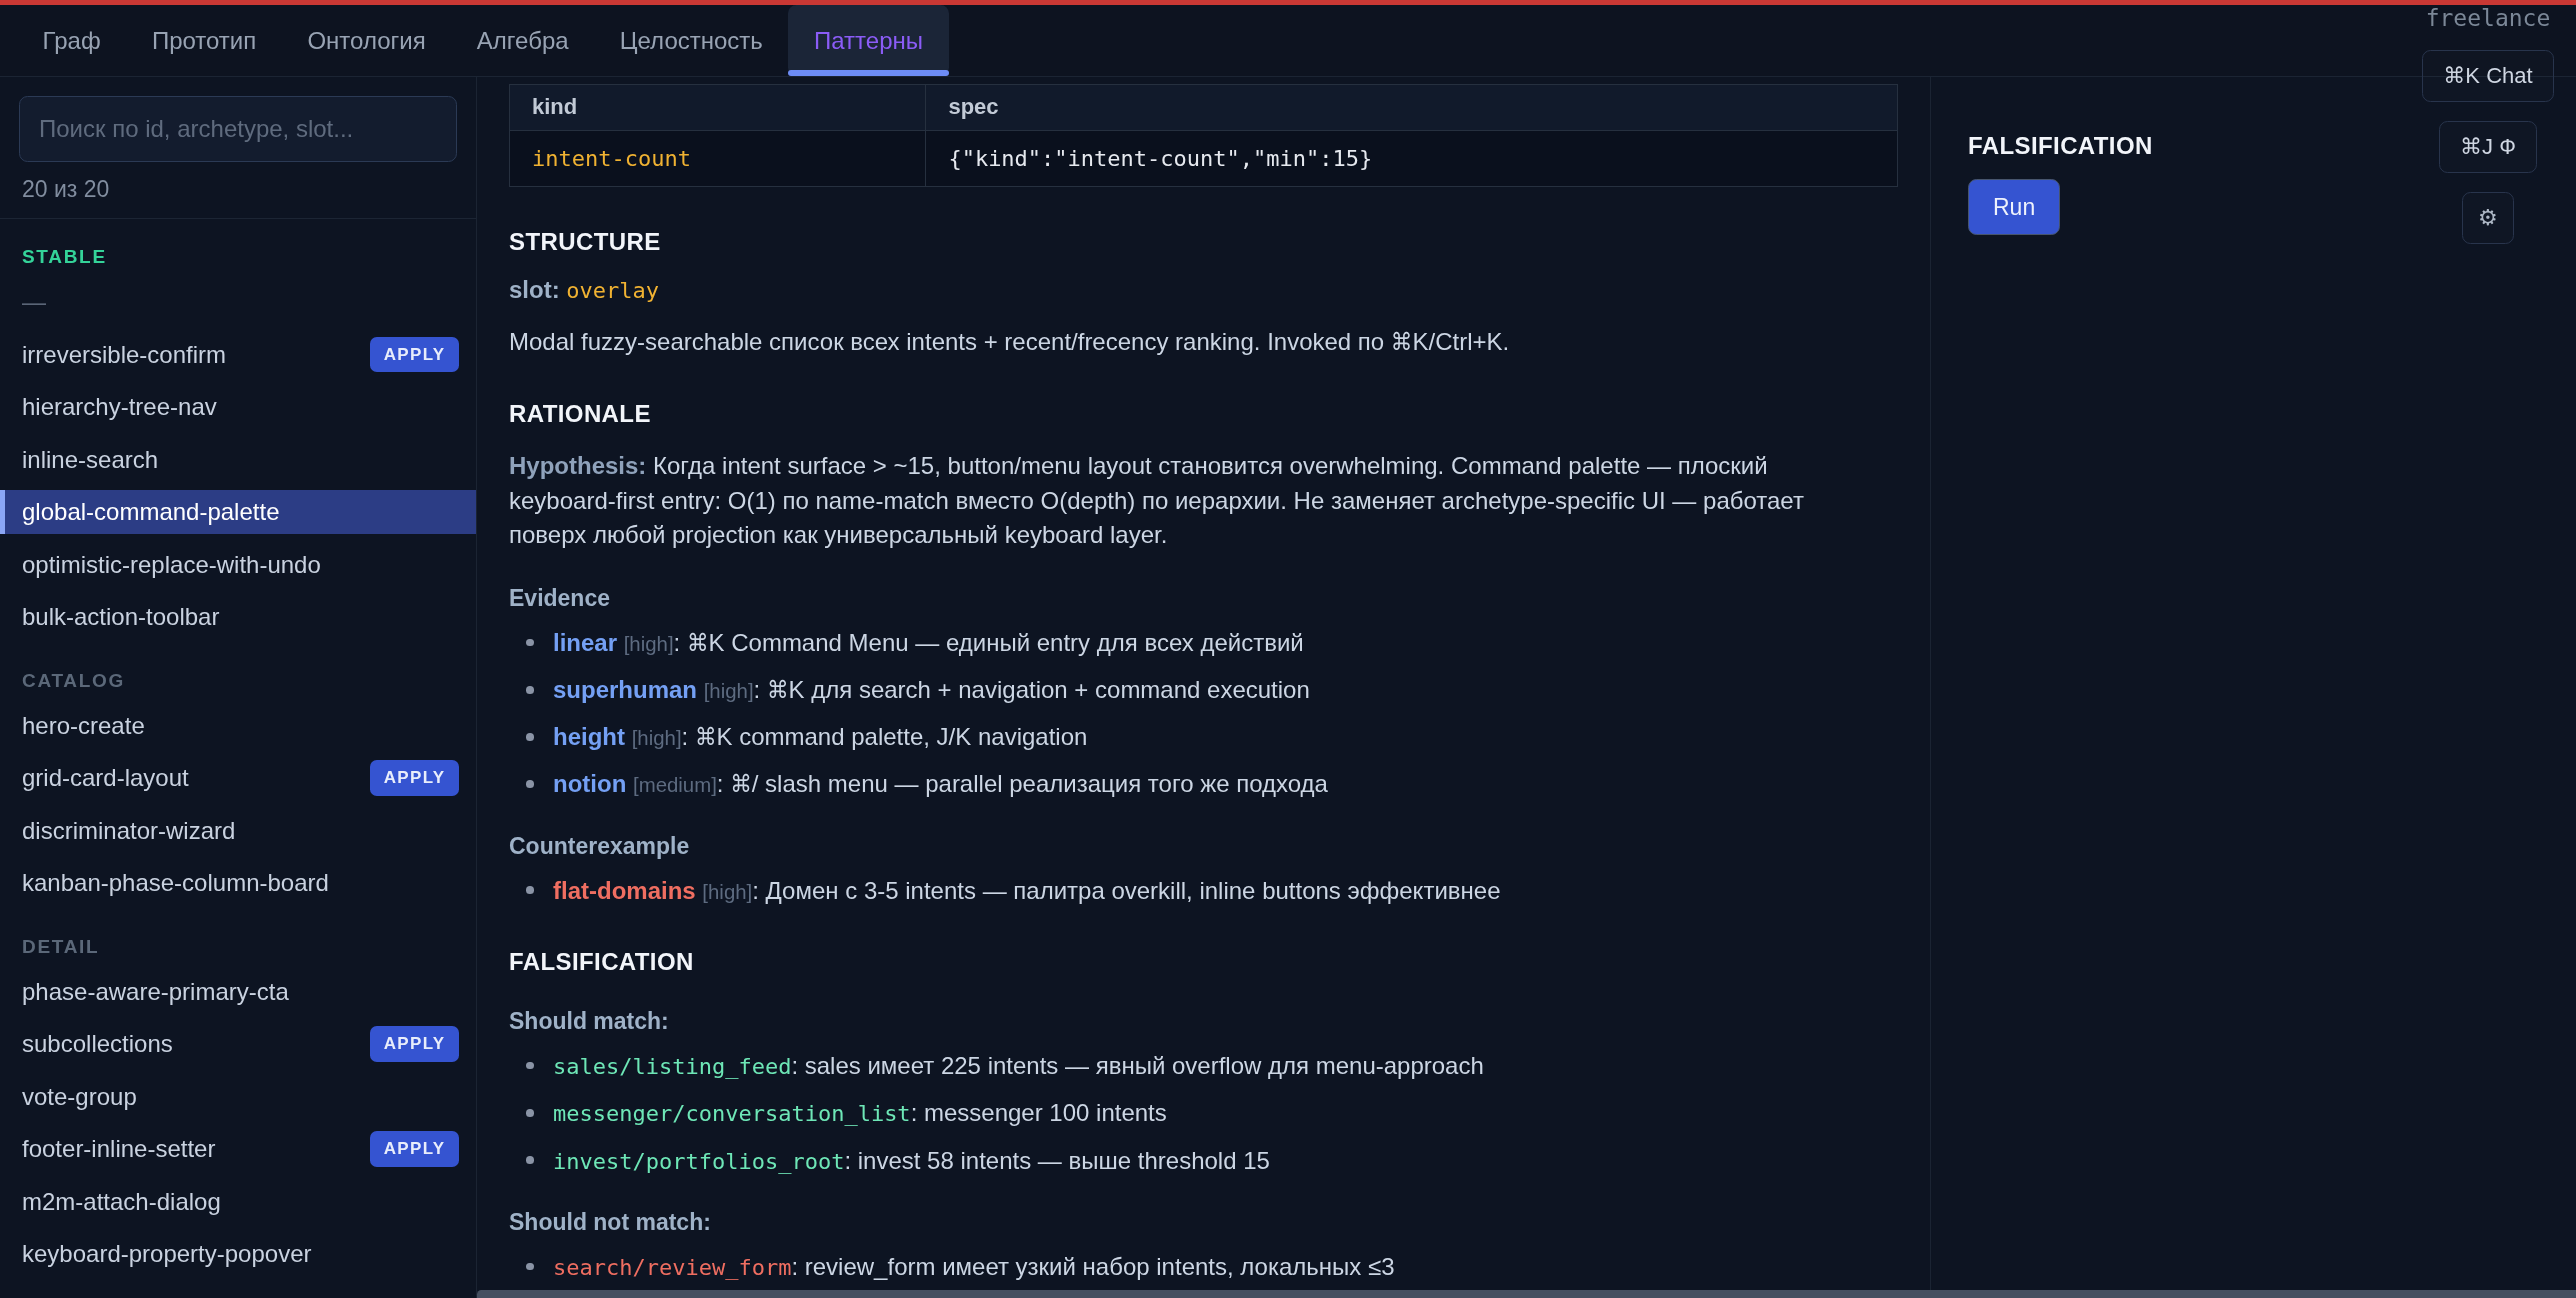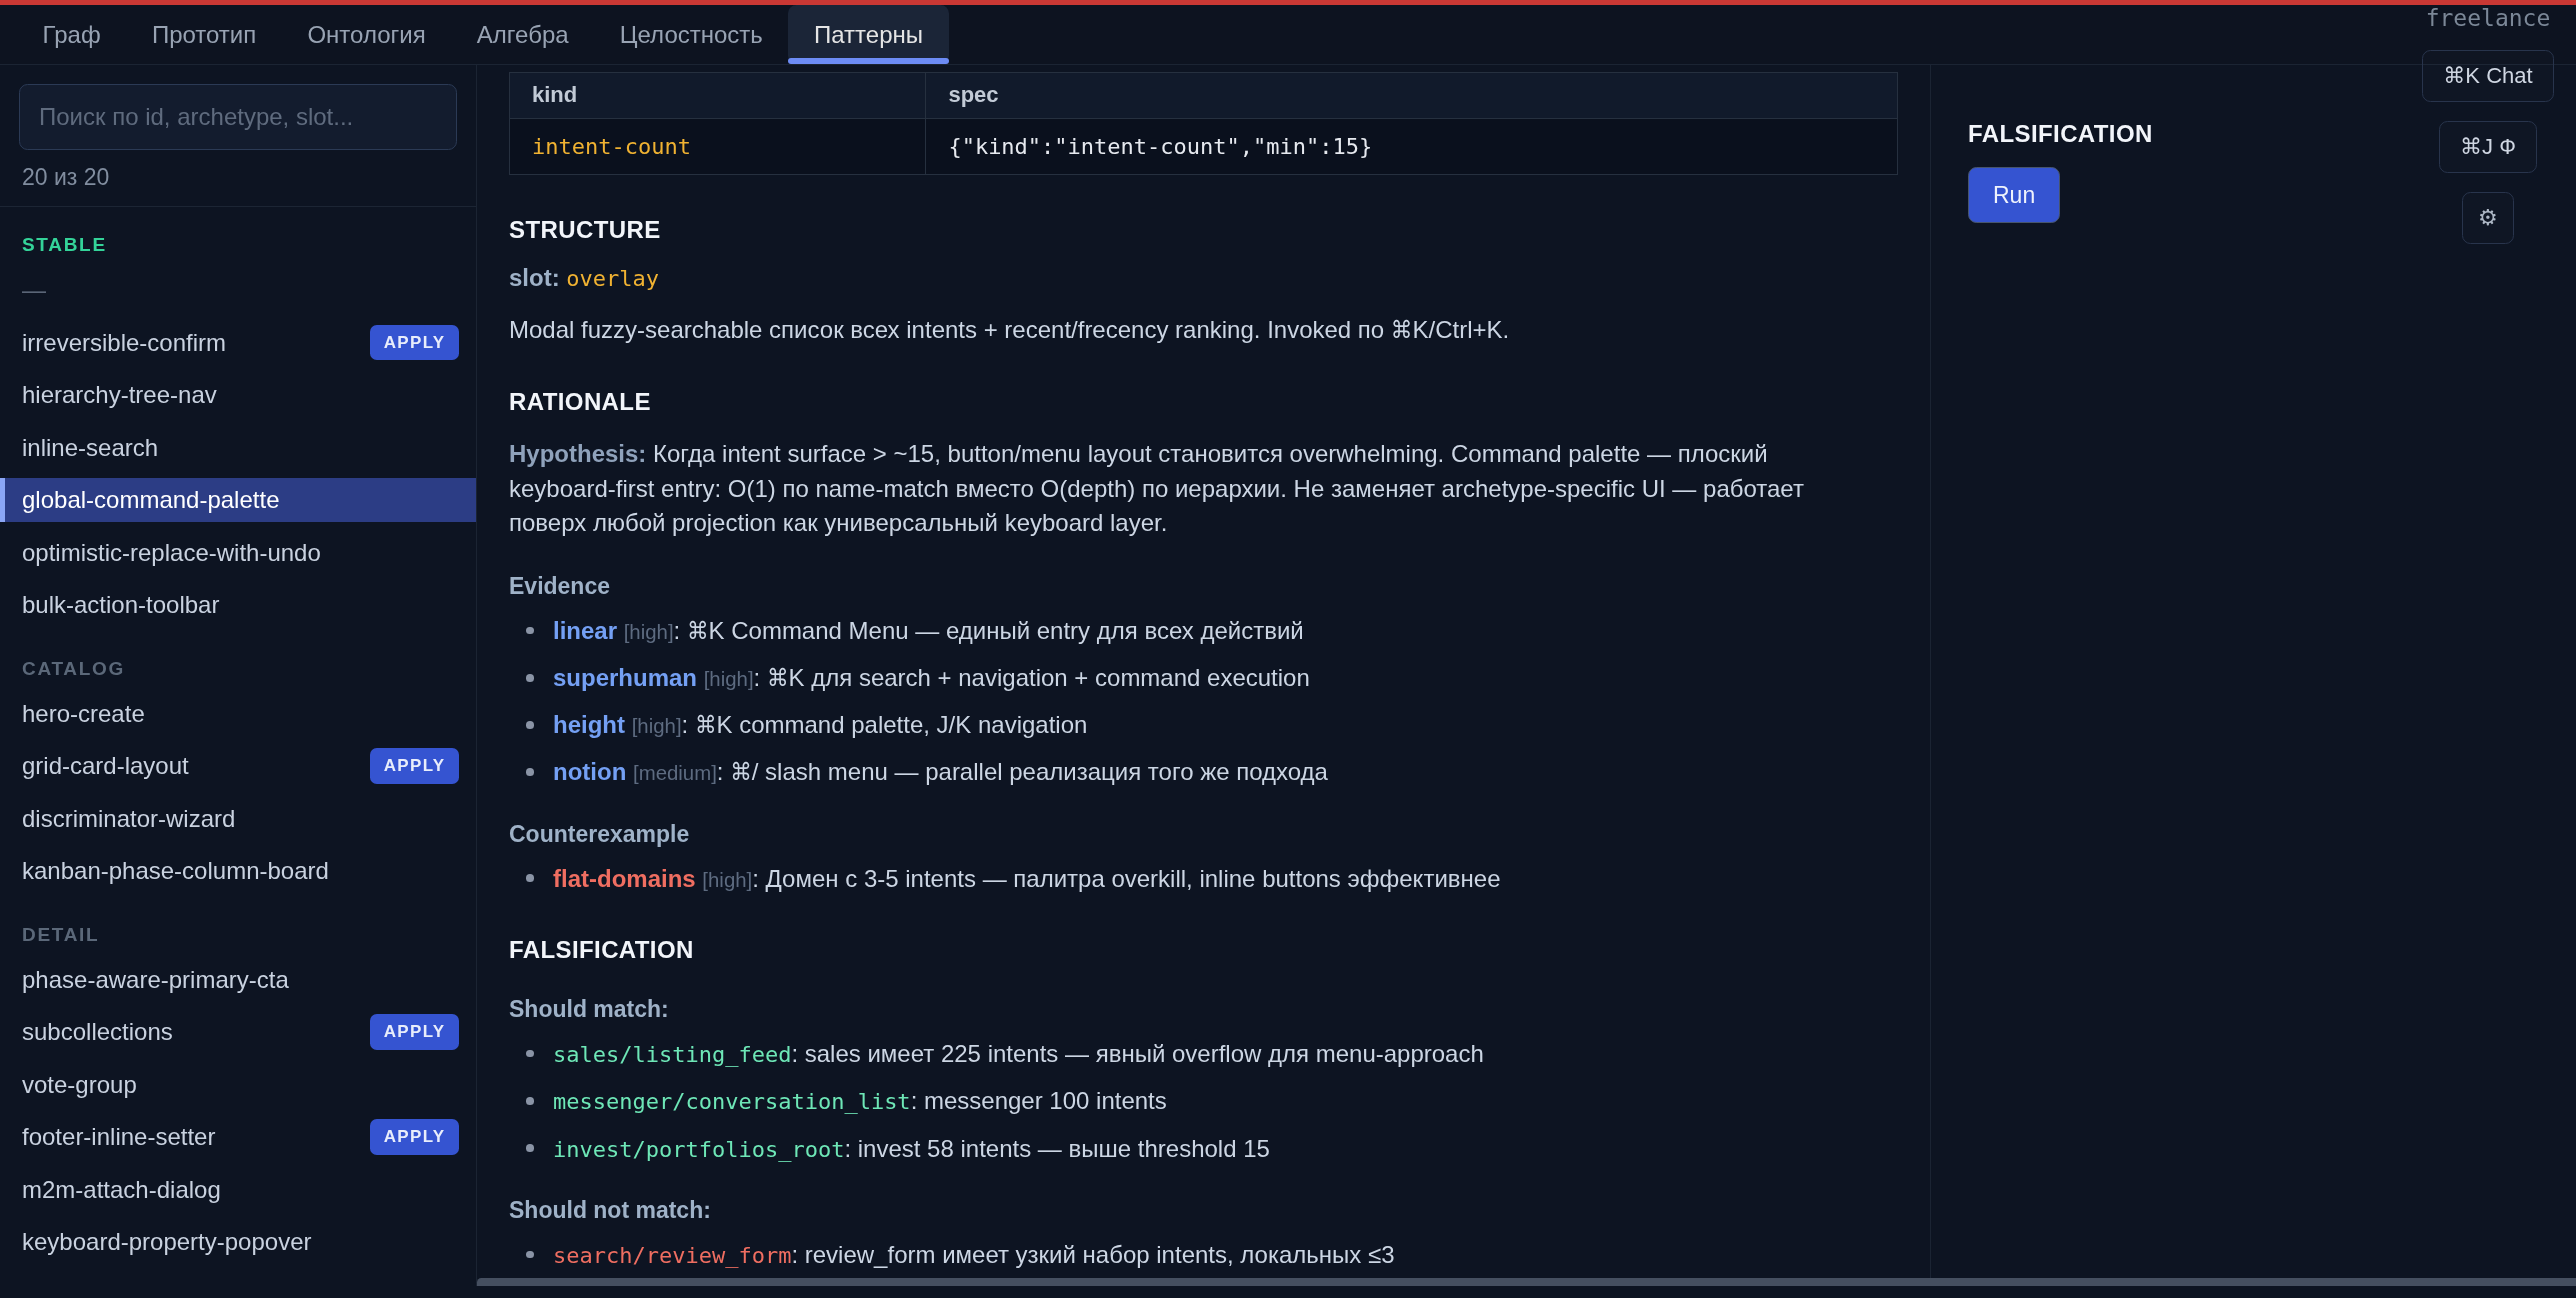--- a/index.html
+++ b/index.html
@@ -9,29 +9,29 @@
     color:#ccd6e4;
     font-family:"Liberation Sans","DejaVu Sans",sans-serif;
     font-stretch:semi-condensed;
     font-size:24px;
   }
   .mono { font-family:"DejaVu Sans Mono","Liberation Mono",monospace; }
 
   
   .topline { height:5.1px; background:#c93834; }
   .topbar {
-    height:60px; background:#0d1320; display:flex; align-items:stretch;
+    height:72px; background:#0d1320; display:flex; align-items:stretch;
     border-bottom:0.9px solid #1b2433; padding-left:17px;
   }
   .nav-tabs { display:flex; align-items:stretch; }
   .tab {
     display:flex; align-items:center; padding:0 25.6px; color:#98a3b3;
     font-size:24px; cursor:pointer; position:relative; border-radius:8.5px;
   }
-  .tab.active { background:#1b2537; color:#e5e5e5; }
+  .tab.active { background:#1b2537; color:#8b5cf6; }
   .tab.active::after {
     content:""; position:absolute; left:0; right:0; bottom:0; height:6px;
     background:#6d8cf5; border-radius:5.1px;
   }
   .topbar-right {
     margin-left:auto; display:flex; align-items:center; gap:19px; padding-right:22px;flex-direction:column;
   }
   .workspace { color:#7b8797; font-size:23px; }
   .top-btn {
     border:0.9px solid #28344c; border-radius:8.5px; background:rgba(255,255,255,0.01);

